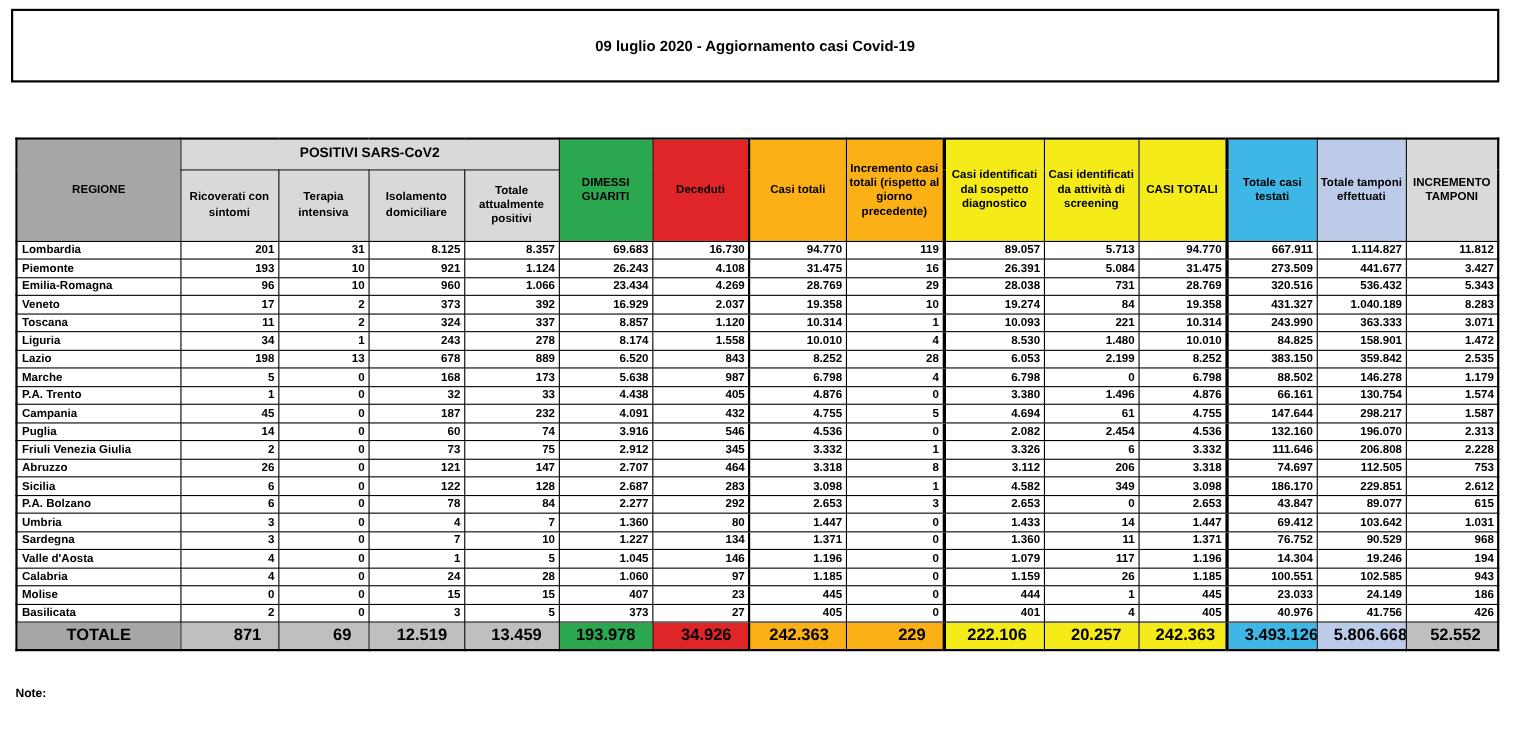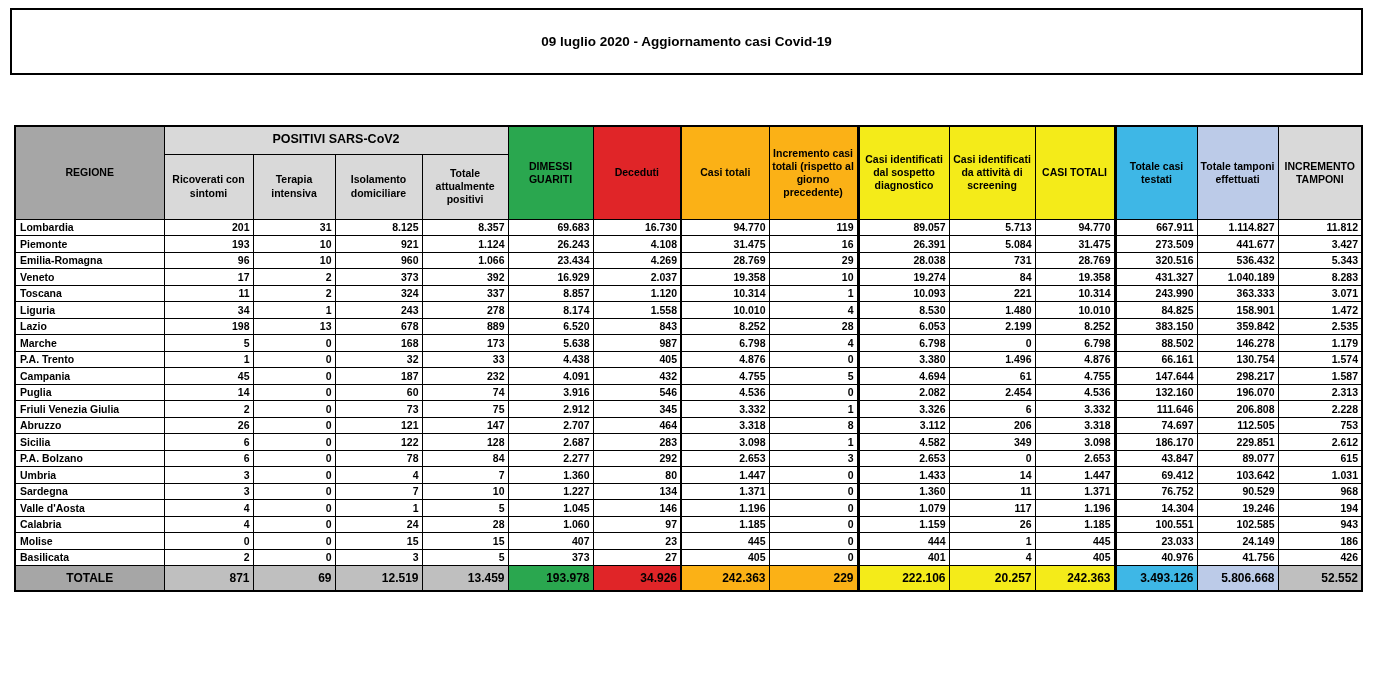--- a/index.html
+++ b/index.html
@@ -64,23 +64,23 @@
     line-height: 1;
     text-align: right;
     padding: 0 3px 0 1px;
     background: #fff;
     white-space: nowrap;
   }
   tbody td.c0 { text-align: left; padding: 0 1px 0 4px; }
 
   tfoot td {
     height: 25px;
-    font-size: 12px;
+    font-size: 15px;
     text-align: right;
-    padding: 0 3px;
+    padding: 0 15px;
     white-space: nowrap;
   }
   tfoot td.total-label {
     text-align: center;
     background: var(--header-gray, #a6a6a6);
   }
   .t-gray   { background: var(--total-gray, #bfbfbf); }
   .t-green  { background: var(--green, #2aa74f); }
   .t-red    { background: var(--red, #e02528); }
   .t-orange { background: var(--orange, #fbb116); }
@@ -519,13 +519,14 @@
         <td class="t-yellow c10">20.257</td>
         <td class="t-yellow c11">242.363</td>
         <td class="t-blue c12">3.493.126</td>
         <td class="t-peri c13">5.806.668</td>
         <td class="t-gray c14">52.552</td>
       </tr>
   </tfoot>
 </table>
 
 <div class="notes">
+  <div class="notes-heading">Note:</div>
 </div>
 
 </body></html>

